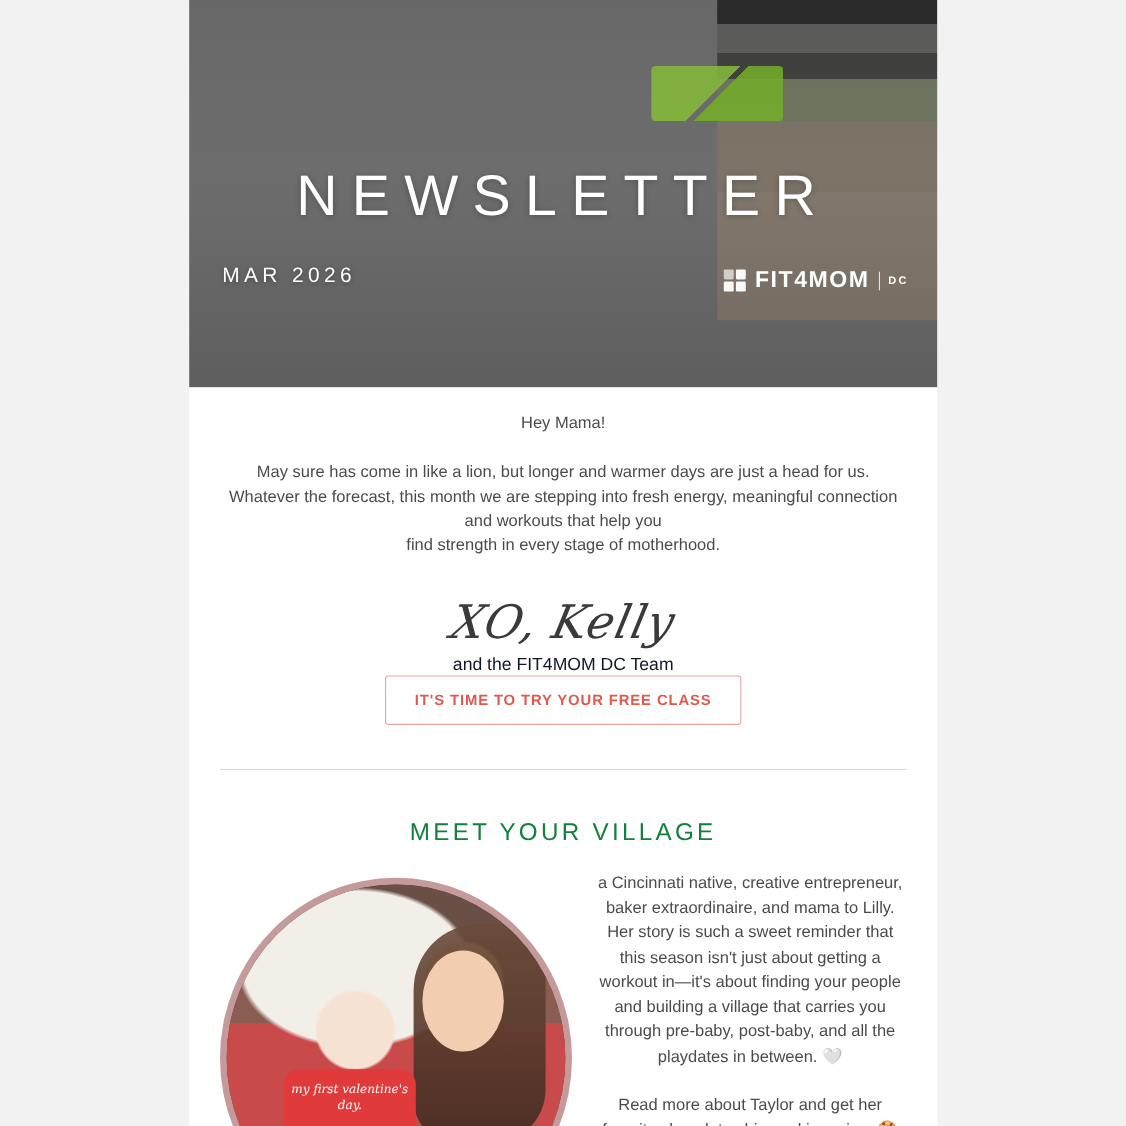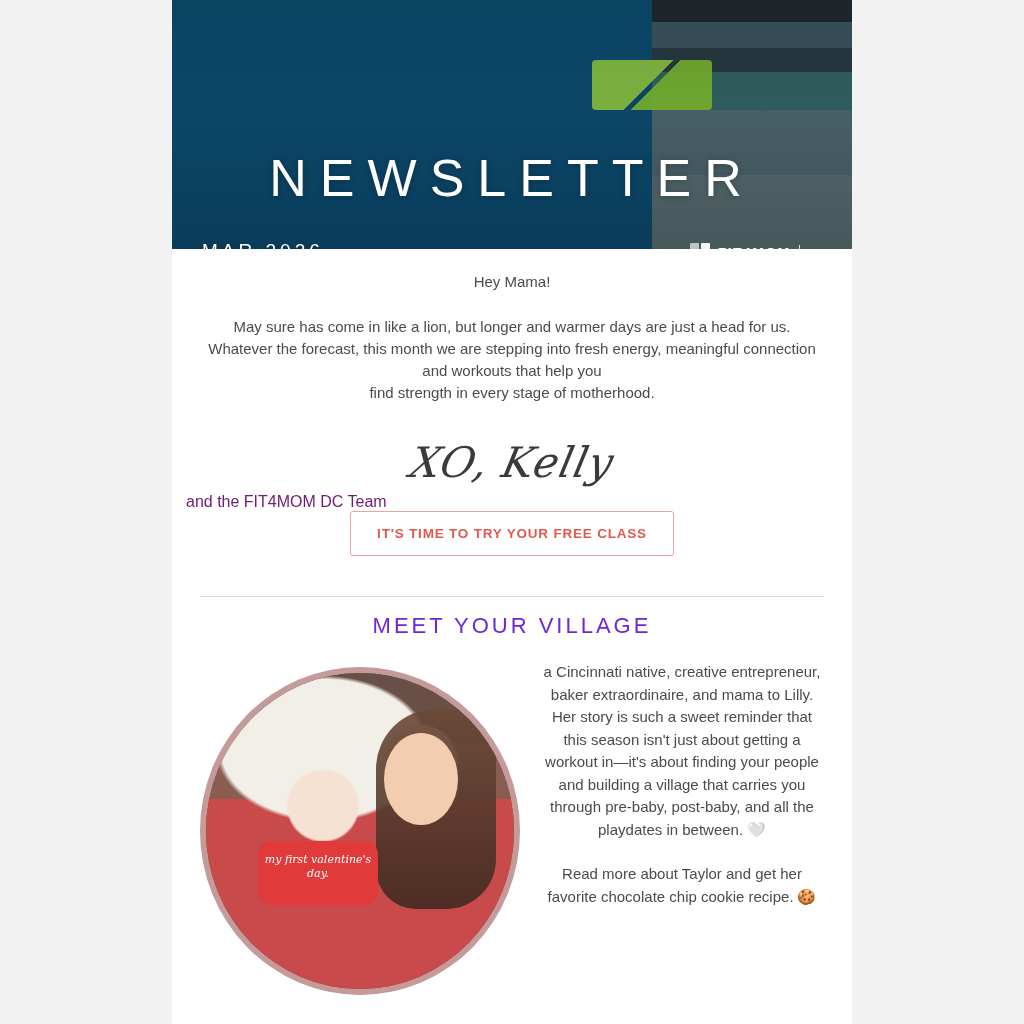--- a/index.html
+++ b/index.html
@@ -22,23 +22,23 @@
   }
   .email {
     width: 680px;
     background: #ffffff;
     position: relative;
   }
 
   
   .hero {
     position: relative;
-    height: 249px;
+    height: 352px;
     overflow: hidden;
-    background: #0c4a6e;
+    background: #737373;
   }
   .hero-photo {
     position: absolute;
     inset: 0;
     background:
       
       radial-gradient(ellipse 11px 26px at 60px 80px, rgba(40,35,30,.75) 0 60%, transparent 62%),
       radial-gradient(ellipse 12px 30px at 122px 100px, rgba(40,32,40,.7) 0 60%, transparent 62%),
       radial-gradient(ellipse 13px 34px at 78px 185px, rgba(230,225,215,.8) 0 60%, transparent 62%),
       radial-gradient(ellipse 12px 30px at 120px 150px, rgba(60,45,70,.7) 0 60%, transparent 62%),
@@ -138,21 +138,21 @@
     gap: 2px;
   }
   .logo-mark i {
     display: block;
     background: #ffffff;
     opacity: .95;
     border-radius: 1px;
   }
   .logo-mark i:nth-child(1) { opacity: .65; }
   .logo-text {
-    font-size: 14px;
+    font-size: 21px;
     letter-spacing: 1.4px;
     font-weight: 600;
   }
   .logo-div {
     width: 1px; height: 17px; background: rgba(255,255,255,.8);
   }
   .logo-sub {
     font-size: 10px;
     letter-spacing: 2px;
     font-weight: 700;
@@ -182,21 +182,22 @@
   .signature {
     font-family: "DejaVu Serif", serif;
     font-style: italic;
     font-size: 42px;
     color: #3a3a3a;
     transform: skewX(-12deg);
     display: inline-block;
     letter-spacing: 1px;
   }
   .sig-sub {
-    color: #701a75;
+    text-align: center;
+    color: #0f172a;
     font-size: 16px;
     margin-top: 6px;
   }
   .cta-row {
     text-align: center;
   }
   .cta-button {
     display: inline-block;
     border: 1px solid #e8a6a0;
     color: #e05a4f;
@@ -208,24 +209,24 @@
     border-radius: 3px;
     cursor: pointer;
   }
   .divider {
     height: 1px;
     background: #d9d9d9;
     margin: 40px 14px 0;
   }
   .section-title {
     text-align: center;
-    color: #6d28d9;
+    color: #15803d;
     font-size: 22px;
     letter-spacing: 3px;
-    margin-top: 16px;
+    margin-top: 44px;
   }
 
   
   .village {
     display: flex;
     gap: 20px;
     padding: 18px 14px 0;
   }
   .village-photo-col {
     width: 320px;

